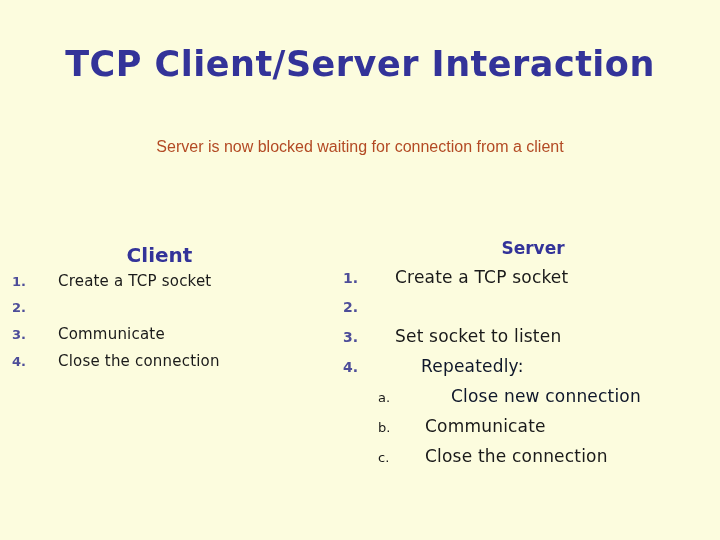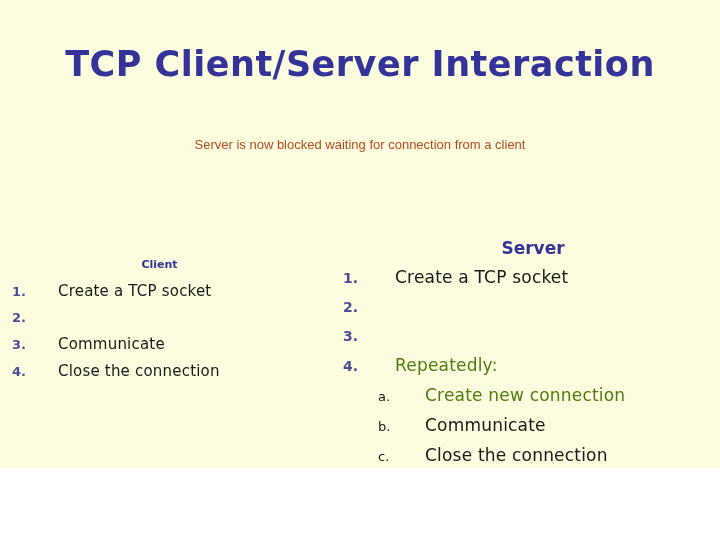--- a/index.html
+++ b/index.html
@@ -1,66 +1,66 @@
 <!DOCTYPE html>
 <html><head>
 <meta charset="utf-8">
 <style>
   html,body { margin:0; padding:0; }
   .slide {
     position:relative;
-    width:720px; height:468px;
+    width:720px; height:540px;
     background:#FCFCDE;
     font-family:"DejaVu Sans", sans-serif;
     overflow:hidden;
   }
   .title {
     position:absolute; left:0; right:0; top:44px;
     text-align:center;
     font-size:35px; line-height:1.15;
     font-weight:bold;
     letter-spacing:0.5px;
     color:#333399;
   }
   .subtitle {
     position:absolute; left:0; right:0; top:137px;
     text-align:center;
     font-family:"Liberation Sans", sans-serif;
-    font-size:13px; line-height:1.2;
+    font-size:16px; line-height:1.2;
     color:#B34A24;
   }
   .col { position:absolute; }
   .col-client { left:12px;  top:242px; width:295px; }
   .col-server { left:343px; top:234px; width:380px; }
   .heading {
     text-align:center;
     font-weight:bold;
     color:#333399;
   }
-  .col-client .heading { font-size:11px; line-height:26px;margin-top:10px; }
+  .col-client .heading { font-size:20px; line-height:26px; }
   .col-server .heading { font-size:17px; line-height:29px; }
   .row { display:flex; align-items:baseline; }
   .col-client .row { font-size:15px; line-height:26px; }
   .col-server .row { font-size:17px; line-height:29px; }
   .marker {
     flex:0 0 auto;
     color:#4D4D99;
     font-weight:bold;
   }
   .col-client .marker { width:46px; font-size:13px; }
   .col-server .marker { width:52px; font-size:14px; }
   .row.sub { padding-left:35px; }
   .row.sub .marker { width:47px; font-size:13px; color:#1A1A1A; font-weight:normal; }
   .txt {
     color:#1A1A1A;
     font-weight:normal;
     letter-spacing:0.2px;
     white-space:nowrap;
   }
-  .txt.accent, .accent { color:#4d7c0f; }
+  .txt.accent, .accent { color:#0f172a;margin-left:26px; }
 </style>
 </head>
 <body>
 
 <div class="slide">
 
   <div class="title">TCP Client/Server Interaction</div>
 
   <div class="subtitle">Server is now blocked waiting for connection from a client</div>
 
@@ -87,28 +87,29 @@
     <div class="heading">Server</div>
     <div class="row">
       <span class="marker">1.</span>
       <span class="txt">Create a TCP socket</span>
     </div>
     <div class="row">
       <span class="marker">2.</span>
     </div>
     <div class="row">
       <span class="marker">3.</span>
+      <span class="txt">Set socket to listen</span>
     </div>
     <div class="row">
       <span class="marker">4.</span>
       <span class="txt accent">Repeatedly:</span>
     </div>
     <div class="row sub">
       <span class="marker">a.</span>
-      <span class="txt accent">Create new connection</span>
+      <span class="txt accent">Close new connection</span>
     </div>
     <div class="row sub">
       <span class="marker">b.</span>
       <span class="txt">Communicate</span>
     </div>
     <div class="row sub">
       <span class="marker">c.</span>
       <span class="txt">Close the connection</span>
     </div>
   </div>

